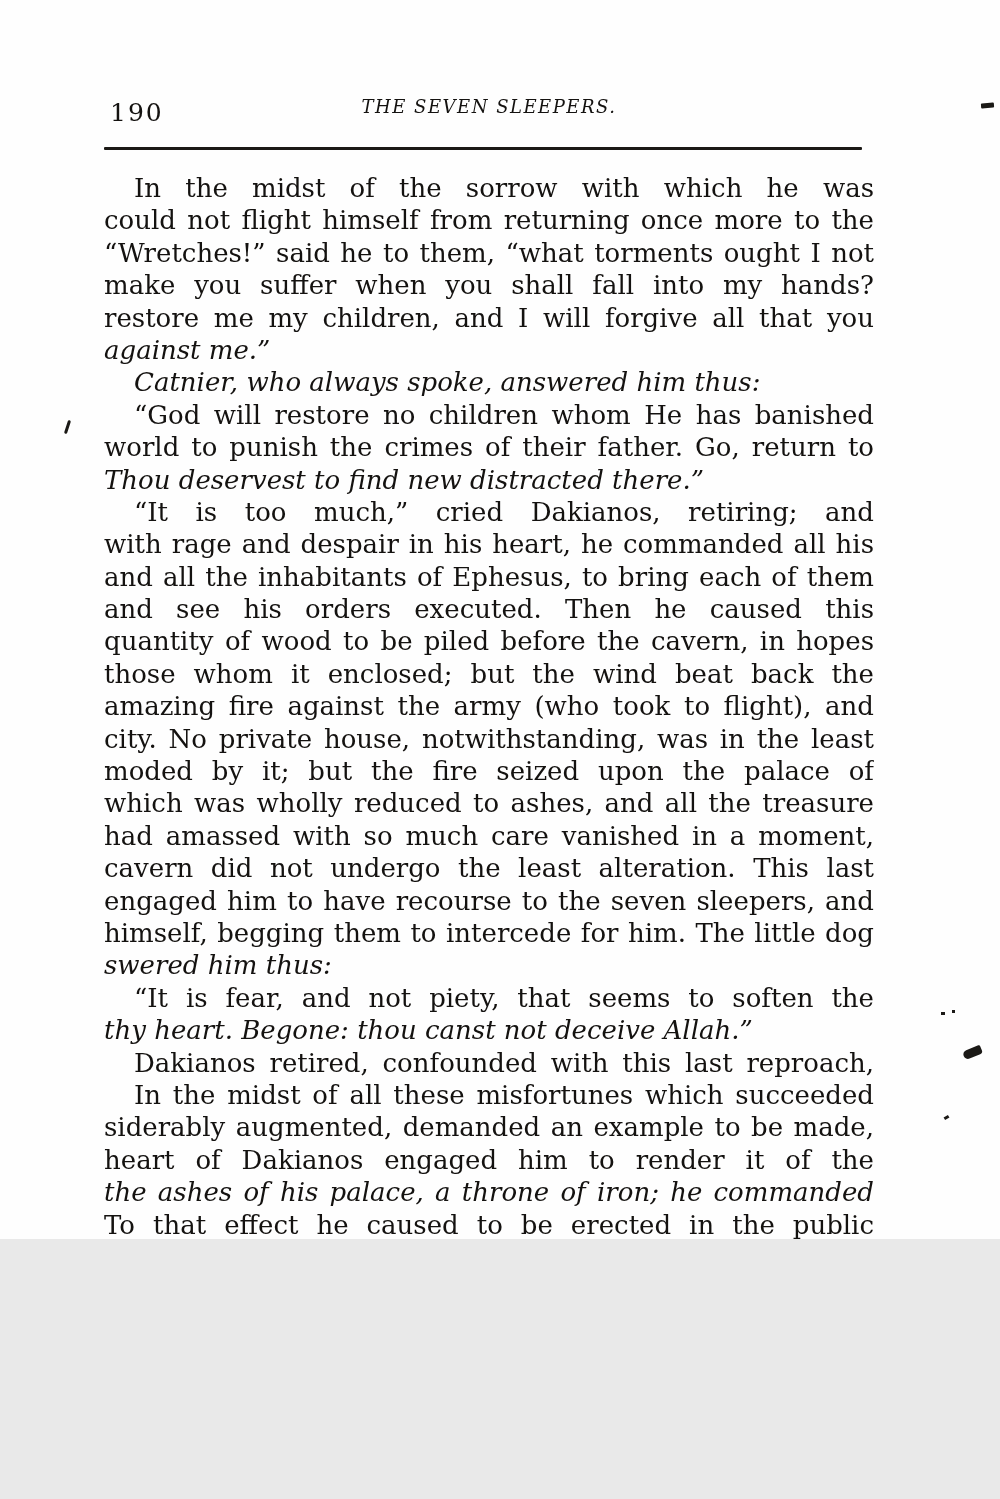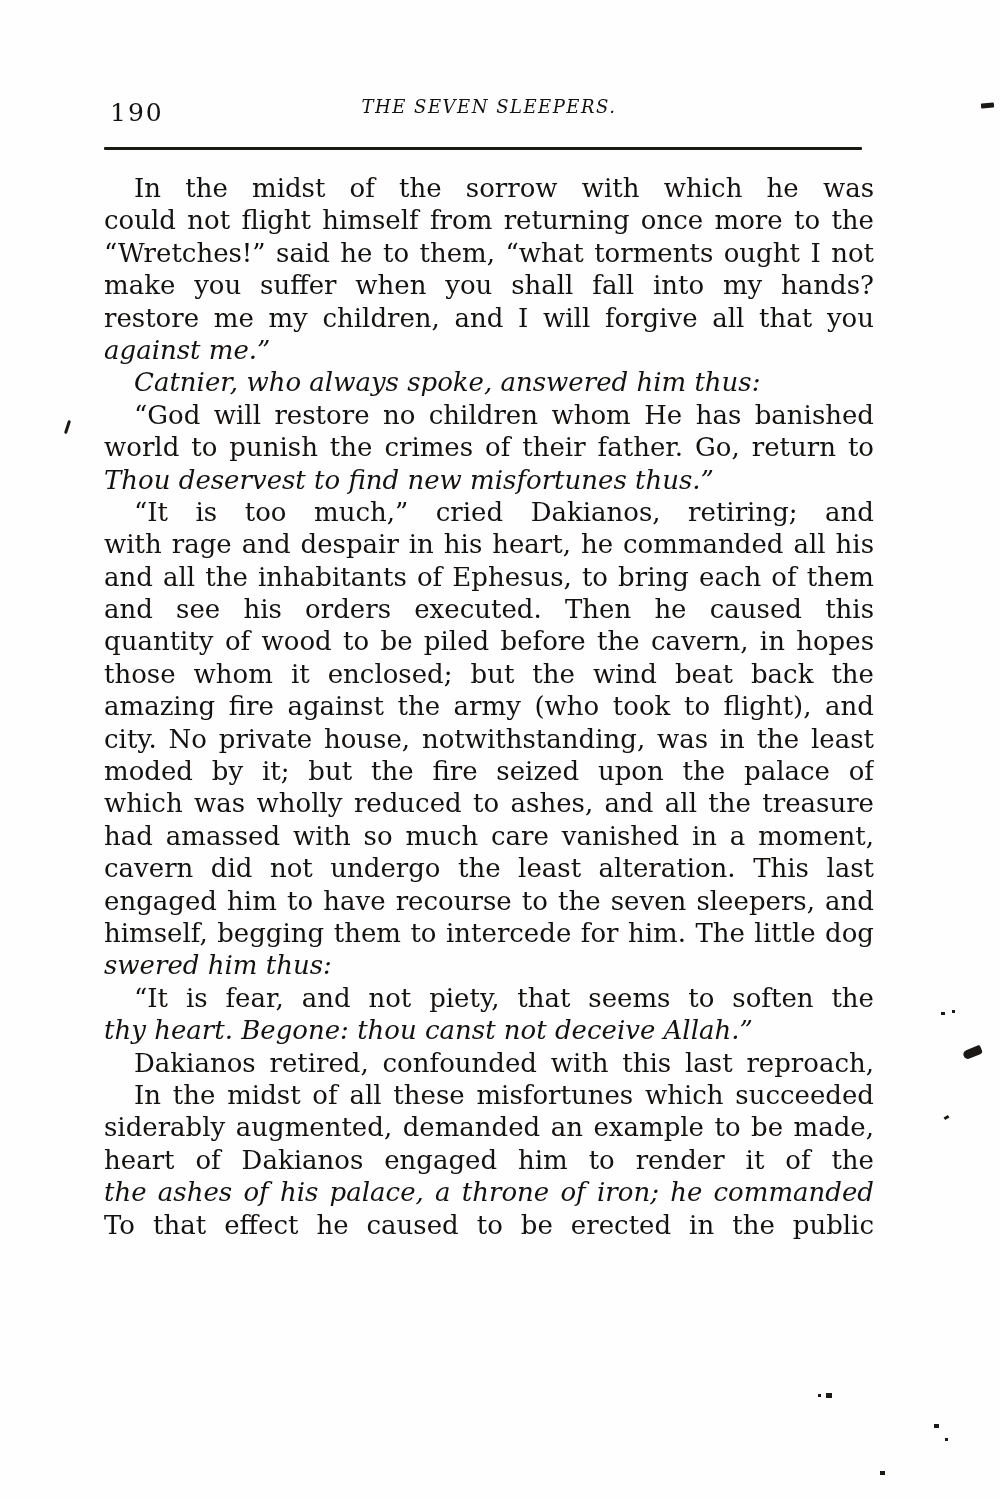--- a/index.html
+++ b/index.html
@@ -4,21 +4,21 @@
 <style>
   html, body {
     margin: 0;
     padding: 0;
     background: #e9e9e9;
     font-family: "DejaVu Serif", "Liberation Serif", serif;
   }
   .page {
     position: relative;
     width: 1000px;
-    height: 1499px;
+    height: 1239px;
     background: #fefefe;
     color: #141210;
     overflow: hidden;
   }
   .header {
     position: absolute;
     top: 96px;
     left: 104px;
     width: 770px;
     height: 40px;
@@ -103,21 +103,21 @@
         <div class="line">make you suffer when you shall fall into my hands? However,</div>
         <div class="line">restore me my children, and I will forgive all that you have done</div>
         <div class="line last">against me.”</div>
       </div>
       <div>
         <div class="line first last">Catnier, who always spoke, answered him thus:</div>
       </div>
       <div>
         <div class="line first">“God will restore no children whom He has banished from the</div>
         <div class="line">world to punish the crimes of their father. Go, return to Ephesus.</div>
-        <div class="line last">Thou deservest to find new misfortunes thus.”</div>
+        <div class="line last">Thou deservest to find new distracted there.”</div>
       </div>
       <div>
         <div class="line first">“It is too much,” cried Dakianos, retiring; and immediately,</div>
         <div class="line">with rage and despair in his heart, he commanded all his troops,</div>
         <div class="line">and all the inhabitants of Ephesus, to bring each of them a faggot,</div>
         <div class="line">and see his orders executed. Then he caused this enormous</div>
         <div class="line">quantity of wood to be piled before the cavern, in hopes of stifling</div>
         <div class="line">those whom it enclosed; but the wind beat back the flames of this</div>
         <div class="line">amazing fire against the army (who took to flight), and against the</div>
         <div class="line">city. No private house, notwithstanding, was in the least incom-</div>

